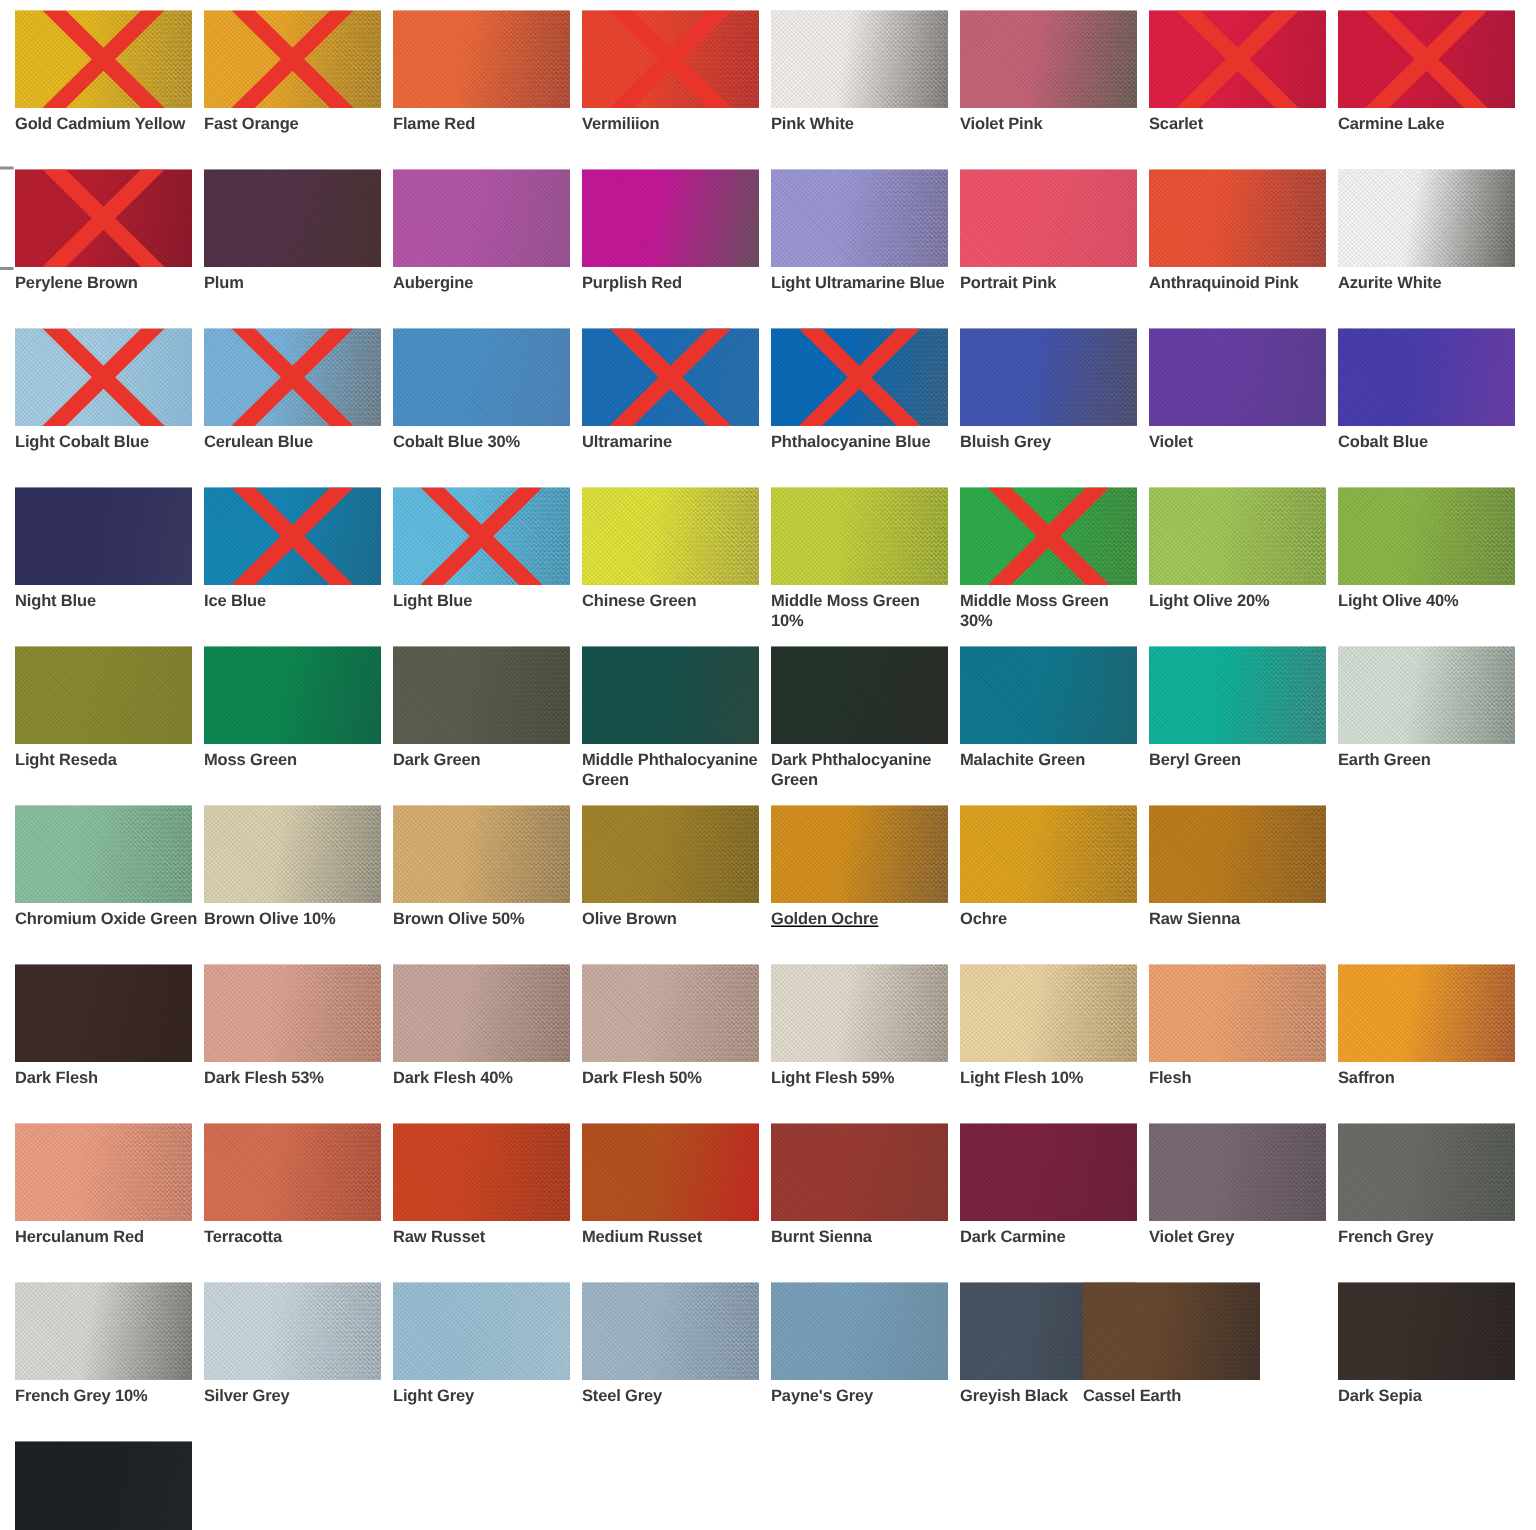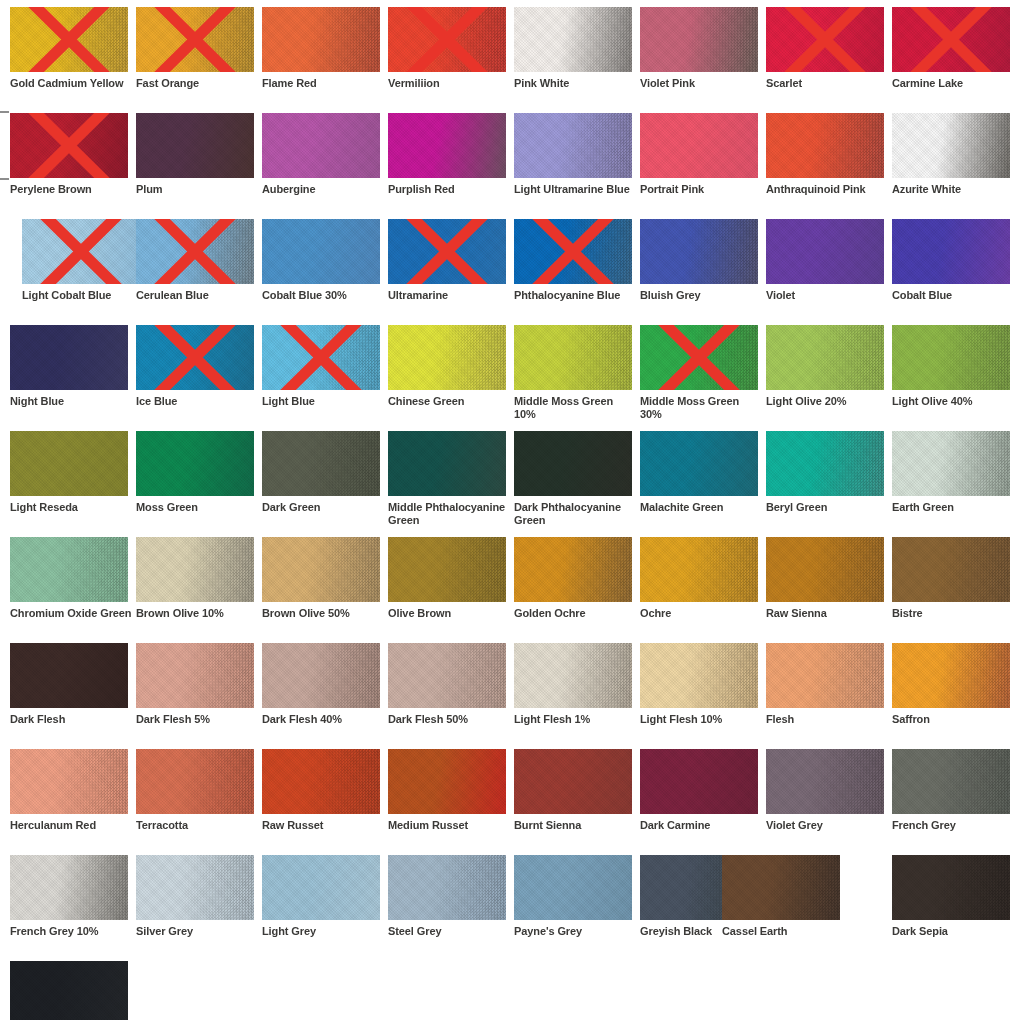--- a/index.html
+++ b/index.html
@@ -239,21 +239,21 @@
         </div>
         <div class="swatch-label">Anthraquinoid Pink</div>
       </div>
       <div class="swatch-cell" style="left: 892px; top: 113px;">
         <div class="swatch-chip" style="background-image: linear-gradient(100deg, rgb(247, 247, 247) 0%, rgb(247, 247, 247) 42%, rgb(119, 116, 111) 100%);">
           <div class="texture"></div>
           <div class="stipple"></div>
         </div>
         <div class="swatch-label">Azurite White</div>
       </div>
-      <div class="swatch-cell" style="left: 22px; top: 219px;">
+      <div class="swatch-cell" style="left: 10px; top: 219px;">
         <div class="swatch-chip no-stipple" style="background-image: linear-gradient(100deg, rgb(167, 207, 230) 0%, rgb(167, 207, 230) 42%, rgb(144, 190, 220) 100%);">
           <div class="texture"></div>
           <svg class="cross-out" viewBox="0 0 118 65">
             <line x1="22" y1="-4" x2="96" y2="69"></line>
             <line x1="96" y1="-4" x2="22" y2="69"></line>
           </svg>
         </div>
         <div class="swatch-label">Light Cobalt Blue</div>
       </div>
       <div class="swatch-cell" style="left: 136px; top: 219px;">
@@ -451,81 +451,74 @@
         </div>
         <div class="swatch-label">Brown Olive 50%</div>
       </div>
       <div class="swatch-cell" style="left: 388px; top: 537px;">
         <div class="swatch-chip" style="background-image: linear-gradient(100deg, rgb(166, 134, 44) 0%, rgb(166, 134, 44) 42%, rgb(144, 120, 47) 100%);">
           <div class="texture"></div>
           <div class="stipple"></div>
         </div>
         <div class="swatch-label">Olive Brown</div>
       </div>
-      <div class="swatch-cell" style="left: 514px; top: 537px;">
+      <div class="swatch-cell" style="left: 514px; top: 537px; text-decoration: underline;">
         <div class="swatch-chip" style="background-image: linear-gradient(100deg, rgb(215, 146, 31) 0%, rgb(215, 146, 31) 42%, rgb(154, 114, 57) 100%);">
           <div class="texture"></div>
           <div class="stipple"></div>
         </div>
         <div class="swatch-label">Golden Ochre</div>
       </div>
       <div class="swatch-cell" style="left: 640px; top: 537px;">
         <div class="swatch-chip" style="background-image: linear-gradient(100deg, rgb(226, 165, 33) 0%, rgb(226, 165, 33) 42%, rgb(192, 142, 44) 100%);">
           <div class="texture"></div>
           <div class="stipple"></div>
         </div>
         <div class="swatch-label">Ochre</div>
       </div>
       <div class="swatch-cell" style="left: 766px; top: 537px;">
         <div class="swatch-chip" style="background-image: linear-gradient(100deg, rgb(192, 127, 30) 0%, rgb(192, 127, 30) 42%, rgb(163, 112, 44) 100%);">
           <div class="texture"></div>
           <div class="stipple"></div>
         </div>
         <div class="swatch-label">Raw Sienna</div>
       </div>
-      <div class="swatch-cell" style="left: 892px; top: 537px;">
-        <div class="swatch-chip" style="background-image: linear-gradient(100deg, rgb(140, 102, 54) 0%, rgb(140, 102, 54) 42%, rgb(124, 92, 57) 100%);">
-          <div class="texture"></div>
-          <div class="stipple"></div>
-        </div>
-        <div class="swatch-label">Bistre</div>
-      </div>
       <div class="swatch-cell" style="left: 10px; top: 643px;">
         <div class="swatch-chip no-stipple" style="background-image: linear-gradient(100deg, rgb(62, 43, 40) 0%, rgb(62, 43, 40) 42%, rgb(53, 36, 34) 100%);">
           <div class="texture"></div>
         </div>
         <div class="swatch-label">Dark Flesh</div>
       </div>
       <div class="swatch-cell" style="left: 136px; top: 643px;">
         <div class="swatch-chip" style="background-image: linear-gradient(100deg, rgb(223, 166, 149) 0%, rgb(223, 166, 149) 42%, rgb(201, 145, 127) 100%);">
           <div class="texture"></div>
           <div class="stipple"></div>
         </div>
-        <div class="swatch-label">Dark Flesh 5%</div>
+        <div class="swatch-label">Dark Flesh 53%</div>
       </div>
       <div class="swatch-cell" style="left: 262px; top: 643px;">
         <div class="swatch-chip" style="background-image: linear-gradient(100deg, rgb(200, 169, 158) 0%, rgb(200, 169, 158) 42%, rgb(171, 141, 130) 100%);">
           <div class="texture"></div>
           <div class="stipple"></div>
         </div>
         <div class="swatch-label">Dark Flesh 40%</div>
       </div>
       <div class="swatch-cell" style="left: 388px; top: 643px;">
         <div class="swatch-chip" style="background-image: linear-gradient(100deg, rgb(203, 176, 165) 0%, rgb(203, 176, 165) 42%, rgb(189, 160, 148) 100%);">
           <div class="texture"></div>
           <div class="stipple"></div>
         </div>
         <div class="swatch-label">Dark Flesh 50%</div>
       </div>
       <div class="swatch-cell" style="left: 514px; top: 643px;">
         <div class="swatch-chip" style="background-image: linear-gradient(100deg, rgb(228, 222, 208) 0%, rgb(228, 222, 208) 42%, rgb(181, 171, 156) 100%);">
           <div class="texture"></div>
           <div class="stipple"></div>
         </div>
-        <div class="swatch-label">Light Flesh 1%</div>
+        <div class="swatch-label">Light Flesh 59%</div>
       </div>
       <div class="swatch-cell" style="left: 640px; top: 643px;">
         <div class="swatch-chip" style="background-image: linear-gradient(100deg, rgb(239, 215, 165) 0%, rgb(239, 215, 165) 42%, rgb(204, 177, 131) 100%);">
           <div class="texture"></div>
           <div class="stipple"></div>
         </div>
         <div class="swatch-label">Light Flesh 10%</div>
       </div>
       <div class="swatch-cell" style="left: 766px; top: 643px;">
         <div class="swatch-chip" style="background-image: linear-gradient(100deg, rgb(242, 164, 114) 0%, rgb(242, 164, 114) 42%, rgb(217, 154, 120) 100%);">

